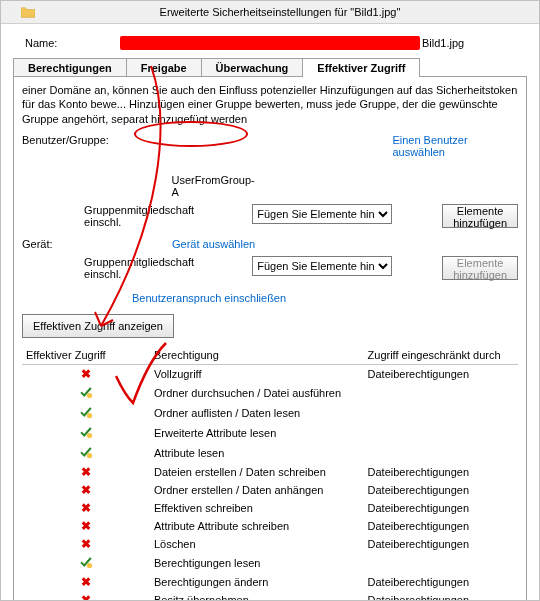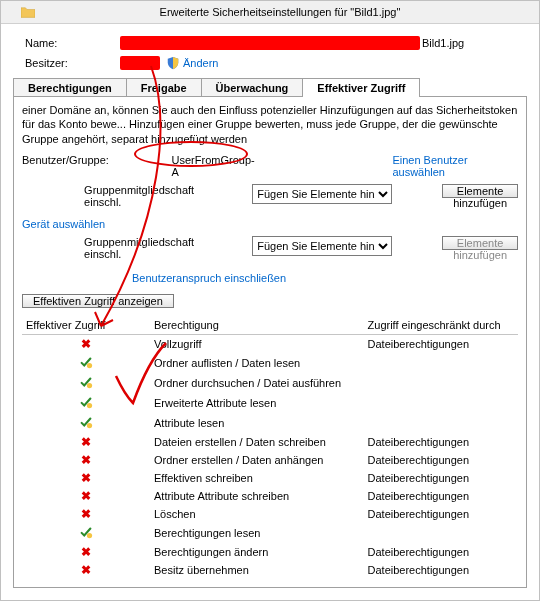--- a/index.html
+++ b/index.html
@@ -14,26 +14,26 @@
   .shield{width:14px;height:14px;display:inline-block;vertical-align:middle;margin:0 3px 0 6px;}
   .link{color:#0066cc;cursor:pointer;}
   .tabs{display:flex;margin-top:8px;font-weight:bold;}
   .tab{border:1px solid #a0a0a0;border-bottom:none;padding:3px 14px;background:#fff;margin-right:-1px;font-size:11px;cursor:pointer;}
   .tab.active{background:#fff;position:relative;z-index:2;}
   .tab:not(.active){background:#f4f4f4;}
   .tabbody{border:1px solid #a0a0a0;padding:6px 8px 8px 8px;margin-top:-1px;position:relative;}
   .truncated-note{font-size:11px;color:#000;line-height:1.3;margin-bottom:8px;}
   .formrow{display:flex;align-items:flex-start;margin:6px 0;gap:40px;}
   .formlbl{width:110px;}
-  .user-box{color:#000;padding:0 4px;}
+  .user-box{color:#000;padding:0 4px;margin-top:40px;}
   .circle{position:absolute;border:2px solid #d00;border-radius:50%;width:110px;height:22px;left:120px;top:44px;pointer-events:none;}
   .arrow-svg{position:absolute;left:70px;top:60px;width:140px;height:290px;pointer-events:none;z-index:5;}
   .check-svg{position:absolute;left:110px;top:340px;width:60px;height:70px;pointer-events:none;z-index:5;}
   .sel{height:20px;border:1px solid #7a7a7a;font-size:11px;width:140px;background:#fff;}
-  .btn{height:14px;border:1px solid #7a7a7a;background:linear-gradient(#fefefe,#e5e5e5);font-size:11px;padding:0 10px;cursor:pointer;}
+  .btn{height:24px;border:1px solid #7a7a7a;background:linear-gradient(#fefefe,#e5e5e5);font-size:11px;padding:0 10px;cursor:pointer;}
   .btn.disabled{color:#888;}
   .effbtn{margin:6px 0 8px 0;}
   table{border-collapse:collapse;width:100%;font-size:11px;}
   th{text-align:left;font-weight:400;border-bottom:1px solid #c5c5c5;padding:3px 4px;background:#fff;}
   td{padding:2px 4px;white-space:nowrap;}
   .icon-cell{text-align:center;width:60px;}
   .x-ico{color:#d00;font-weight:bold;font-size:12px;}
   .ok-ico{display:inline-block;width:14px;height:14px;position:relative;}
   .ok-ico svg{width:14px;height:14px;}
 </style>
@@ -50,31 +50,20 @@
     </span>
     <span class="title">Erweiterte Sicherheitseinstellungen für "Bild1.jpg"</span>
   </div>
 
   <div class="content">
     <div class="row">
       <span class="lbl">Name:</span>
       <span class="redact" style="width:300px"></span>
       <span style="margin-left:2px">Bild1.jpg</span>
     </div>
-    <div class="row">
-      <span class="lbl">Besitzer:</span>
-      <span class="redact" style="width:40px"></span>
-      <span class="shield">
-        <svg viewBox="0 0 16 16">
-            <path d="M8 1l6 2v4c0 4-3 7-6 8-3-1-6-4-6-8V3z" fill="#3a7bd5"></path>
-            <path d="M8 1v14c3-1 6-4 6-8V3z" fill="#f5c542"></path>
-          </svg>
-      </span>
-      <span class="link">Ändern</span>
-    </div>
 
     <div class="tabs">
       <div class="tab">Berechtigungen</div>
       <div class="tab">Freigabe</div>
       <div class="tab">Überwachung</div>
       <div class="tab active">Effektiver Zugriff</div>
     </div>
 
     <div class="tabbody">
       <div class="truncated-note">einer Domäne an, können Sie auch den Einfluss potenzieller Hinzufügungen auf das Sicherheitstoken für das Konto bewe... Hinzufügen einer Gruppe bewerten, muss jede Gruppe, der die gewünschte Gruppe angehört, separat hinzugefügt werden</div>
@@ -89,20 +78,21 @@
       <div class="formrow">
         <span class="formlbl"></span>
         <span>Gruppenmitgliedschaft einschl.</span>
         <select class="sel" style="margin-left:18px">
           <option>Fügen Sie Elemente hinzu</option>
         </select>
         <button class="btn" style="margin-left:10px">Elemente hinzufügen</button>
       </div>
 
       <div class="formrow" style="margin-top:10px">
+        <span class="formlbl">Gerät:</span>
         <span class="link">Gerät auswählen</span>
       </div>
 
       <div class="formrow">
         <span class="formlbl"></span>
         <span>Gruppenmitgliedschaft einschl.</span>
         <select class="sel" style="margin-left:18px">
           <option>Fügen Sie Elemente hinzu</option>
         </select>
         <button class="btn disabled" style="margin-left:10px">Elemente hinzufügen</button>
@@ -126,29 +116,29 @@
             <tr>
               <td class="icon-cell"><span class="x-ico">✖</span></td>
               <td>Vollzugriff</td>
               <td>Dateiberechtigungen</td>
             </tr>
             <tr>
               <td class="icon-cell"><span class="ok-ico"><svg viewBox="0 0 16 16">
                     <path d="M3 9 l3 3 l7 -8" stroke="#2a8a2a" stroke-width="2.4" fill="none" stroke-linecap="round"></path>
                     <circle cx="12" cy="12" r="3" fill="#f5c542"></circle>
                   </svg></span></td>
+              <td>Ordner durchsuchen / Datei ausführen</td>
+              <td></td>
+            </tr>
+            <tr>
+              <td class="icon-cell"><span class="ok-ico"><svg viewBox="0 0 16 16">
+                    <path d="M3 9 l3 3 l7 -8" stroke="#2a8a2a" stroke-width="2.4" fill="none" stroke-linecap="round"></path>
+                    <circle cx="12" cy="12" r="3" fill="#f5c542"></circle>
+                  </svg></span></td>
               <td>Ordner auflisten / Daten lesen</td>
-              <td></td>
-            </tr>
-            <tr>
-              <td class="icon-cell"><span class="ok-ico"><svg viewBox="0 0 16 16">
-                    <path d="M3 9 l3 3 l7 -8" stroke="#2a8a2a" stroke-width="2.4" fill="none" stroke-linecap="round"></path>
-                    <circle cx="12" cy="12" r="3" fill="#f5c542"></circle>
-                  </svg></span></td>
-              <td>Ordner durchsuchen / Datei ausführen</td>
               <td></td>
             </tr>
             <tr>
               <td class="icon-cell"><span class="ok-ico"><svg viewBox="0 0 16 16">
                     <path d="M3 9 l3 3 l7 -8" stroke="#2a8a2a" stroke-width="2.4" fill="none" stroke-linecap="round"></path>
                     <circle cx="12" cy="12" r="3" fill="#f5c542"></circle>
                   </svg></span></td>
               <td>Erweiterte Attribute lesen</td>
               <td></td>
             </tr>

